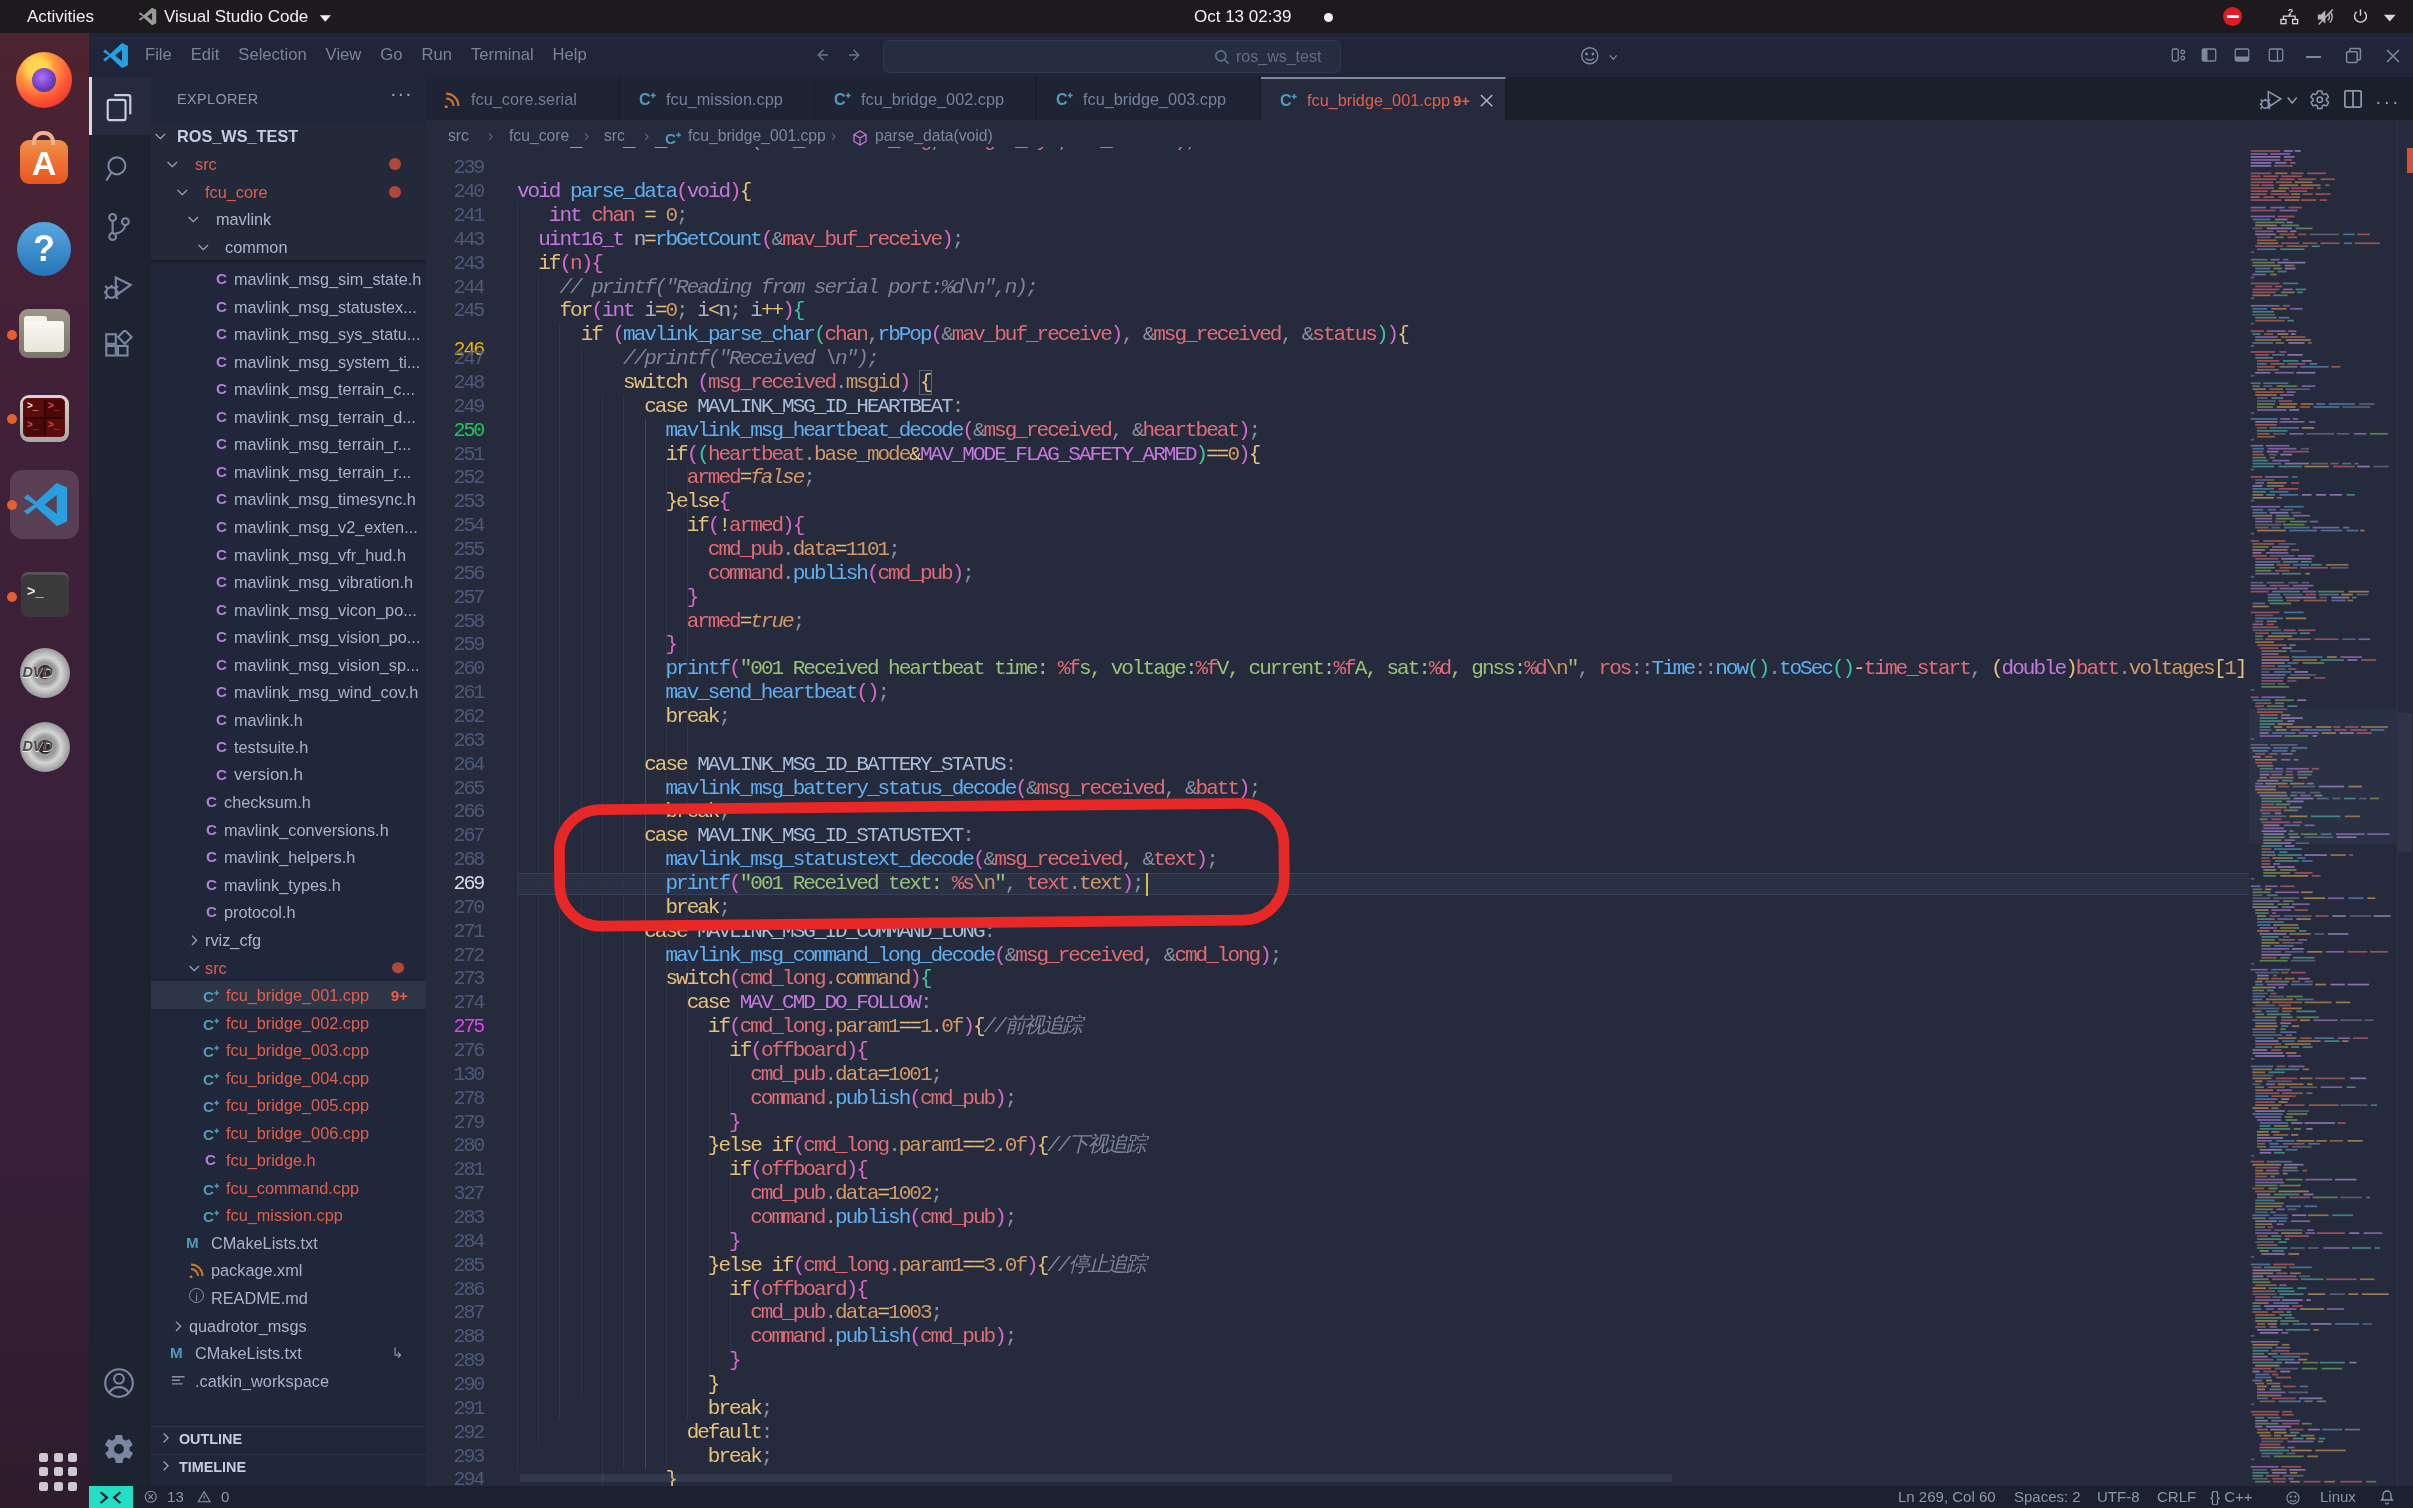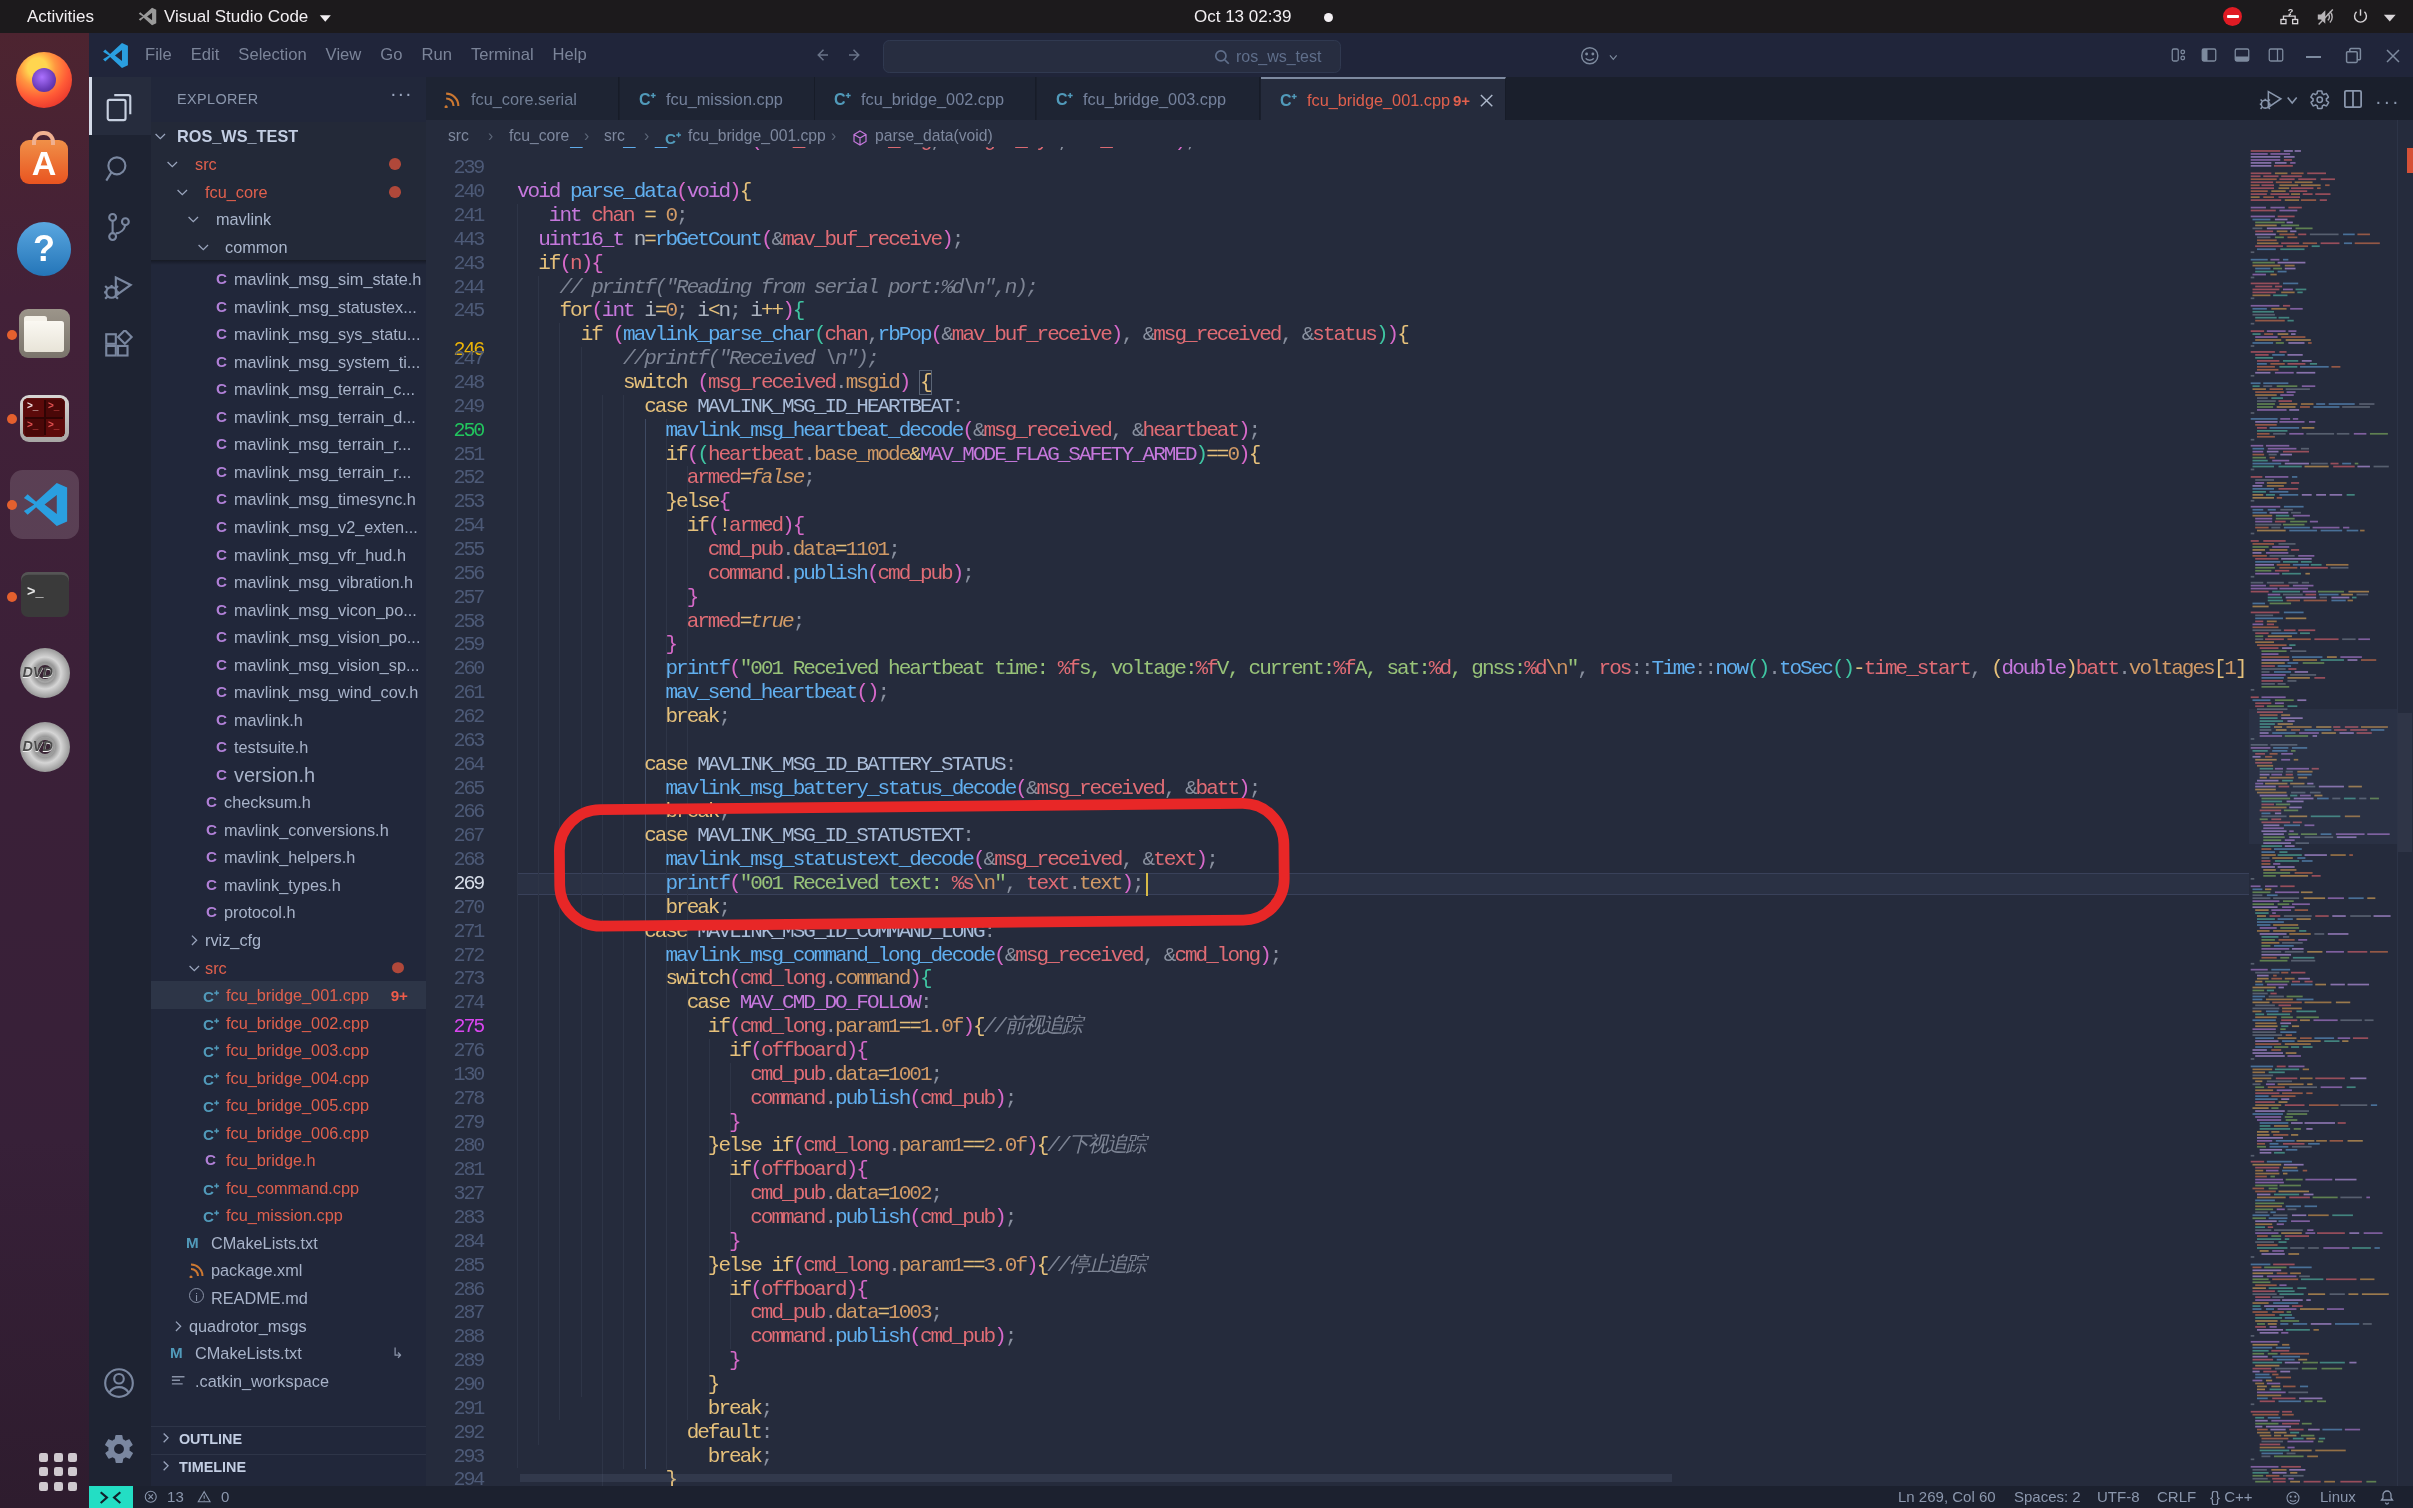--- a/index.html
+++ b/index.html
@@ -1422,21 +1422,21 @@
 <div style="position:absolute;left:151px;top:706px;width:275px;height:27.5px;">
     <span style="position:absolute;left:65px;top:4.8px;width:13.5px;height:18px;color:#b180d7;font-weight:bold;font-size:15.2px">C</span>
     <span style="position:absolute;left:83px;top:50%;transform:translateY(-50%);color:#a8b3c9;font-size:16.3px;white-space:nowrap">mavlink.h</span>
   </div>
 <div style="position:absolute;left:151px;top:733px;width:275px;height:27.5px;">
     <span style="position:absolute;left:65px;top:4.8px;width:13.5px;height:18px;color:#b180d7;font-weight:bold;font-size:15.2px">C</span>
     <span style="position:absolute;left:83px;top:50%;transform:translateY(-50%);color:#a8b3c9;font-size:16.3px;white-space:nowrap">testsuite.h</span>
   </div>
 <div style="position:absolute;left:151px;top:761px;width:275px;height:27.5px;">
     <span style="position:absolute;left:65px;top:4.8px;width:13.5px;height:18px;color:#b180d7;font-weight:bold;font-size:15.2px">C</span>
-    <span style="position:absolute;left:83px;top:50%;transform:translateY(-50%);color:#a8b3c9;font-size:20px;white-space:nowrap">version.h</span>
+    <span style="position:absolute;left:83px;top:50%;transform:translateY(-50%);color:#a8b3c9;font-size:17px;white-space:nowrap">version.h</span>
   </div>
 <div style="position:absolute;left:151px;top:788px;width:275px;height:27.5px;">
     <span style="position:absolute;left:55px;top:4.8px;width:13.5px;height:18px;color:#b180d7;font-weight:bold;font-size:15.2px">C</span>
     <span style="position:absolute;left:73px;top:50%;transform:translateY(-50%);color:#a8b3c9;font-size:16.3px;white-space:nowrap">checksum.h</span>
   </div>
 <div style="position:absolute;left:151px;top:816px;width:275px;height:27.5px;">
     <span style="position:absolute;left:55px;top:4.8px;width:13.5px;height:18px;color:#b180d7;font-weight:bold;font-size:15.2px">C</span>
     <span style="position:absolute;left:73px;top:50%;transform:translateY(-50%);color:#a8b3c9;font-size:16.3px;white-space:nowrap">mavlink_conversions.h</span>
   </div>
 <div style="position:absolute;left:151px;top:843px;width:275px;height:27.5px;">

